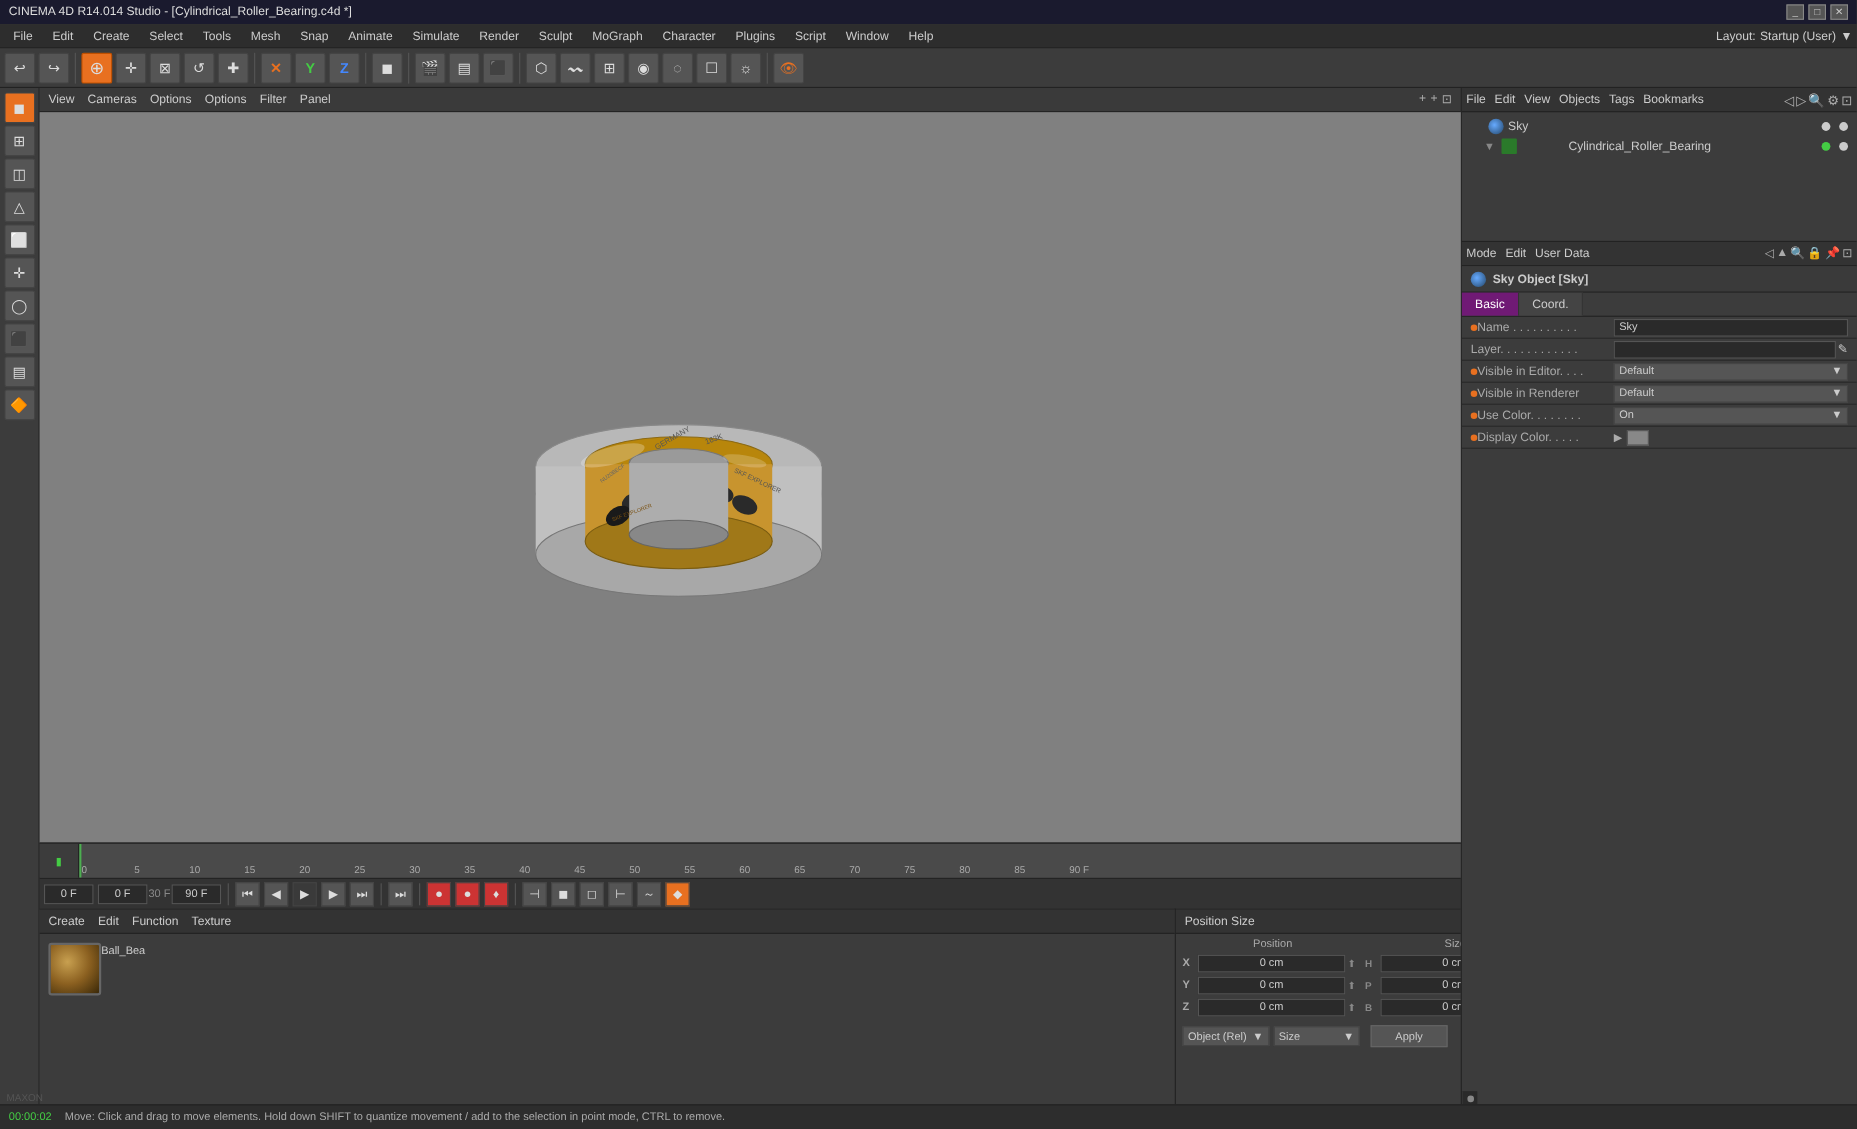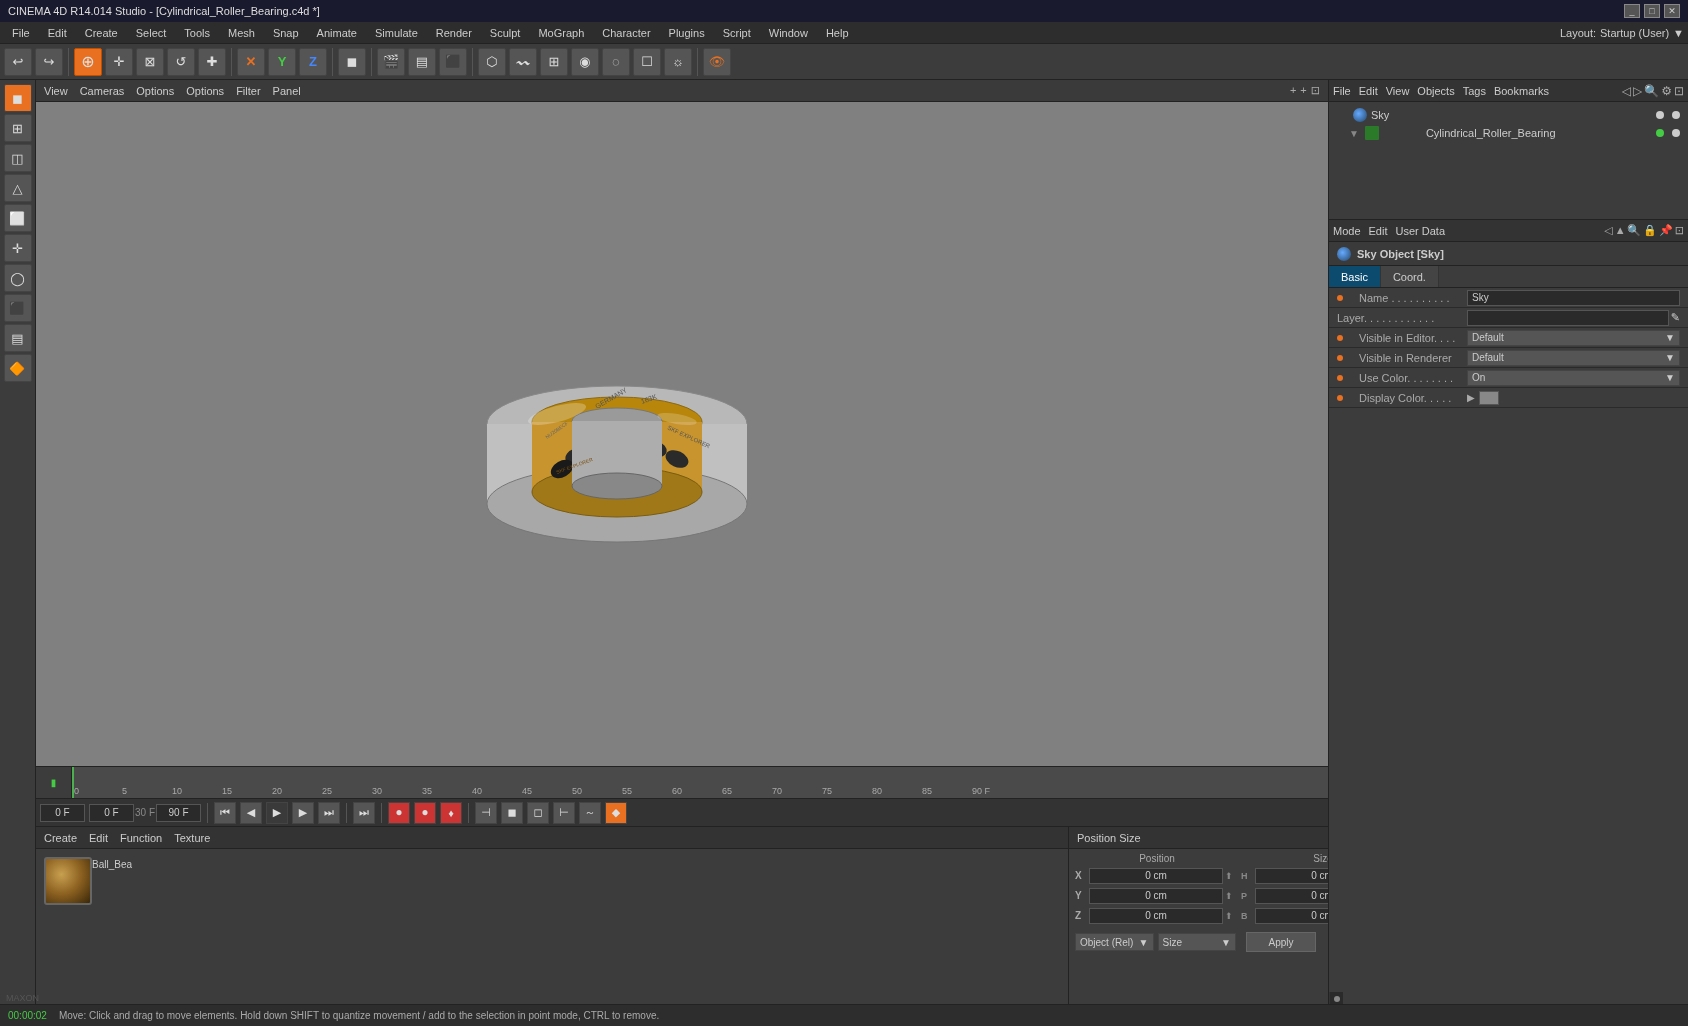--- a/index.html
+++ b/index.html
@@ -325,41 +325,41 @@
     .props-tab {
       padding: 2px 12px;
       background: #444;
       border-right: 1px solid #333;
       cursor: pointer;
       display: flex;
       align-items: center;
       font-size: 11px;
       color: #ccc;
     }
-    .props-tab.active { background: #0c4a6e; color: #fff; }
+    .props-tab.active { background: #701a75; color: #fff; }
     #basic-props-header {
       padding: 4px 8px;
       font-size: 11px;
       color: #aaa;
       border-bottom: 1px solid #333;
     }
     .prop-row {
       display: flex;
       align-items: center;
       height: 20px;
       padding: 0 8px;
       border-bottom: 1px solid #2a2a2a;
     }
     .prop-label {
       width: 130px;
       color: #aaa;
       font-size: 11px;
       display: flex;
       align-items: center;
-      gap: 16px;
+      gap: 0;
     }
     .prop-dot {
       width: 6px;
       height: 6px;
       border-radius: 50%;
       background: #e87020;
       display: inline-block;
     }
     .prop-dropdown {
       flex: 1;

